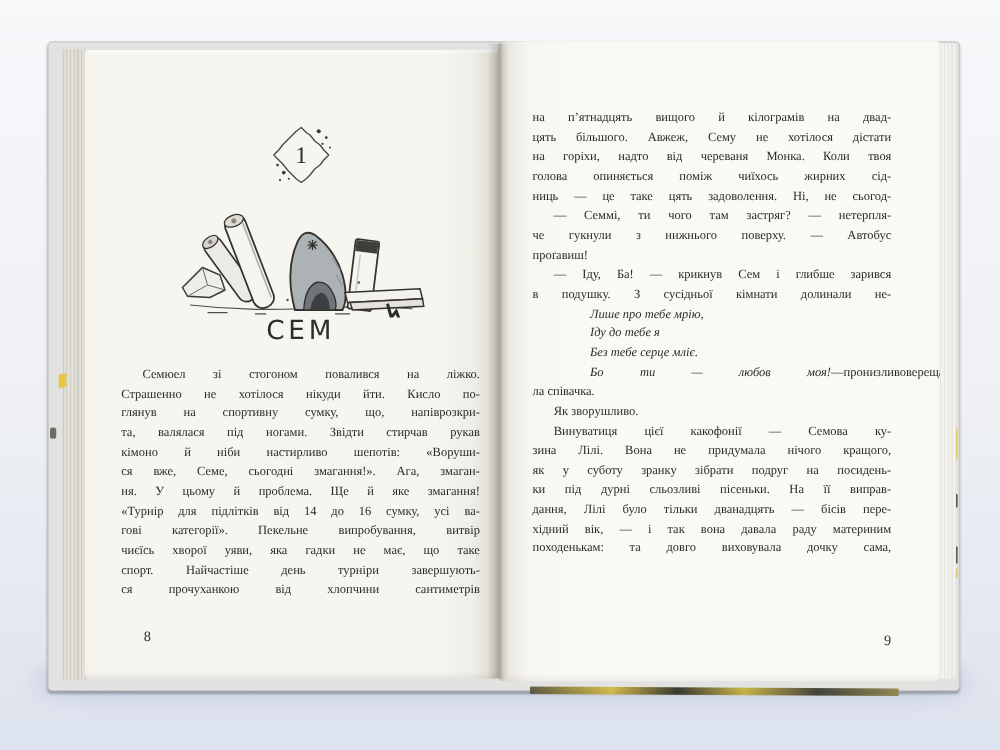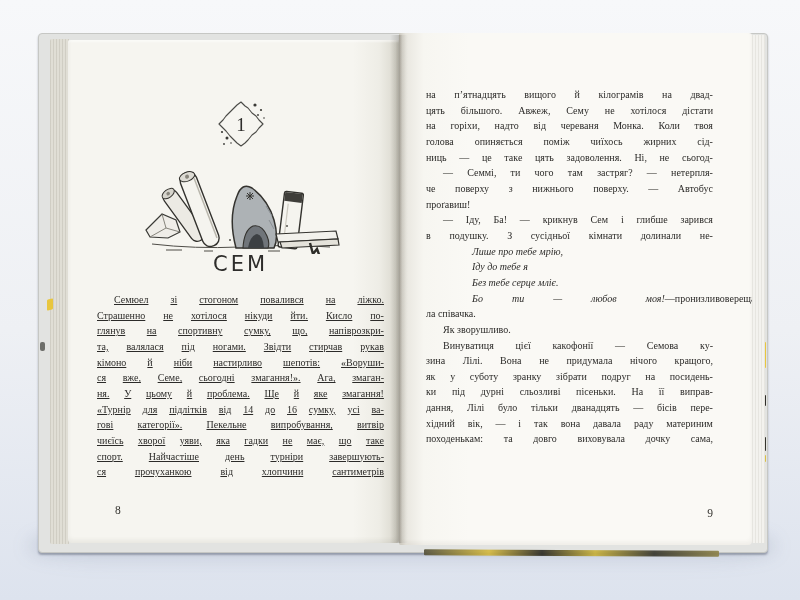--- a/index.html
+++ b/index.html
@@ -40,21 +40,21 @@
   .edge-art-b1{left:719px;top:361px;width:8px;height:11px;background:#2f2e29;}
   .edge-art-b2{left:719px;top:403px;width:8px;height:14px;background:#34332c;}
   .edge-art-y2{left:719px;top:421px;width:8px;height:7px;background:#d8bf45;}
   
   .ornament{position:absolute;left:146px;top:57px;}
   .illustration{position:absolute;left:72px;top:122px;}
   .chapter-title{position:absolute;left:29px;top:212px;width:287px;text-align:center;
     font-family:"DejaVu Sans",sans-serif;font-size:21px;letter-spacing:3px;color:#2e2d2b;}
   
   .text-col{position:absolute;width:287px;font-size:10px;}
-  .text-col-left{left:29px;top:252px;text-decoration:underline;}
+  .text-col-left{left:29px;top:252px;}
   .text-col-right{left:27px;top:54px;}
   .line{height:15.66px;line-height:15.66px;white-space:nowrap;overflow:visible;}
   .line.just{display:flex;justify-content:space-between;}
   .line.indent{padding-left:17px;}
   .italic{font-style:italic;margin-left:29px;}
   .pagenum{position:absolute;font-size:11.5px;color:#34332f;}
   .pagenum-left{left:47px;top:464px;}
   .pagenum-right{left:27px;top:474px;width:287px;text-align:right;}
 </style>
 </head>
@@ -297,21 +297,21 @@
             <span>Семмі,</span>
             <span>ти</span>
             <span>чого</span>
             <span>там</span>
             <span>застряг?</span>
             <span>—</span>
             <span>нетерпля-</span>
           </div>
           <div class="line just">
             <span>че</span>
-            <span>поверху</span>
+            <span>гукнули</span>
             <span>з</span>
             <span>нижнього</span>
             <span>поверху.</span>
             <span>—</span>
             <span>Автобус</span>
           </div>
           <div class="line last"><span>проґавиш!</span></div>
           <div class="line just indent">
             <span>—</span>
             <span>Іду,</span>

